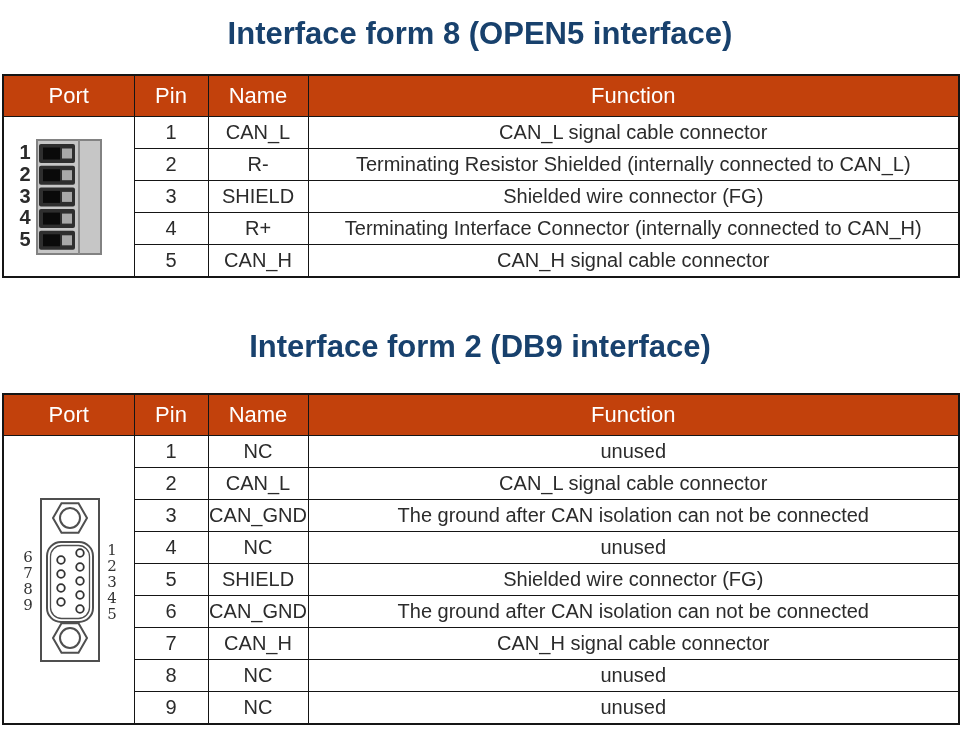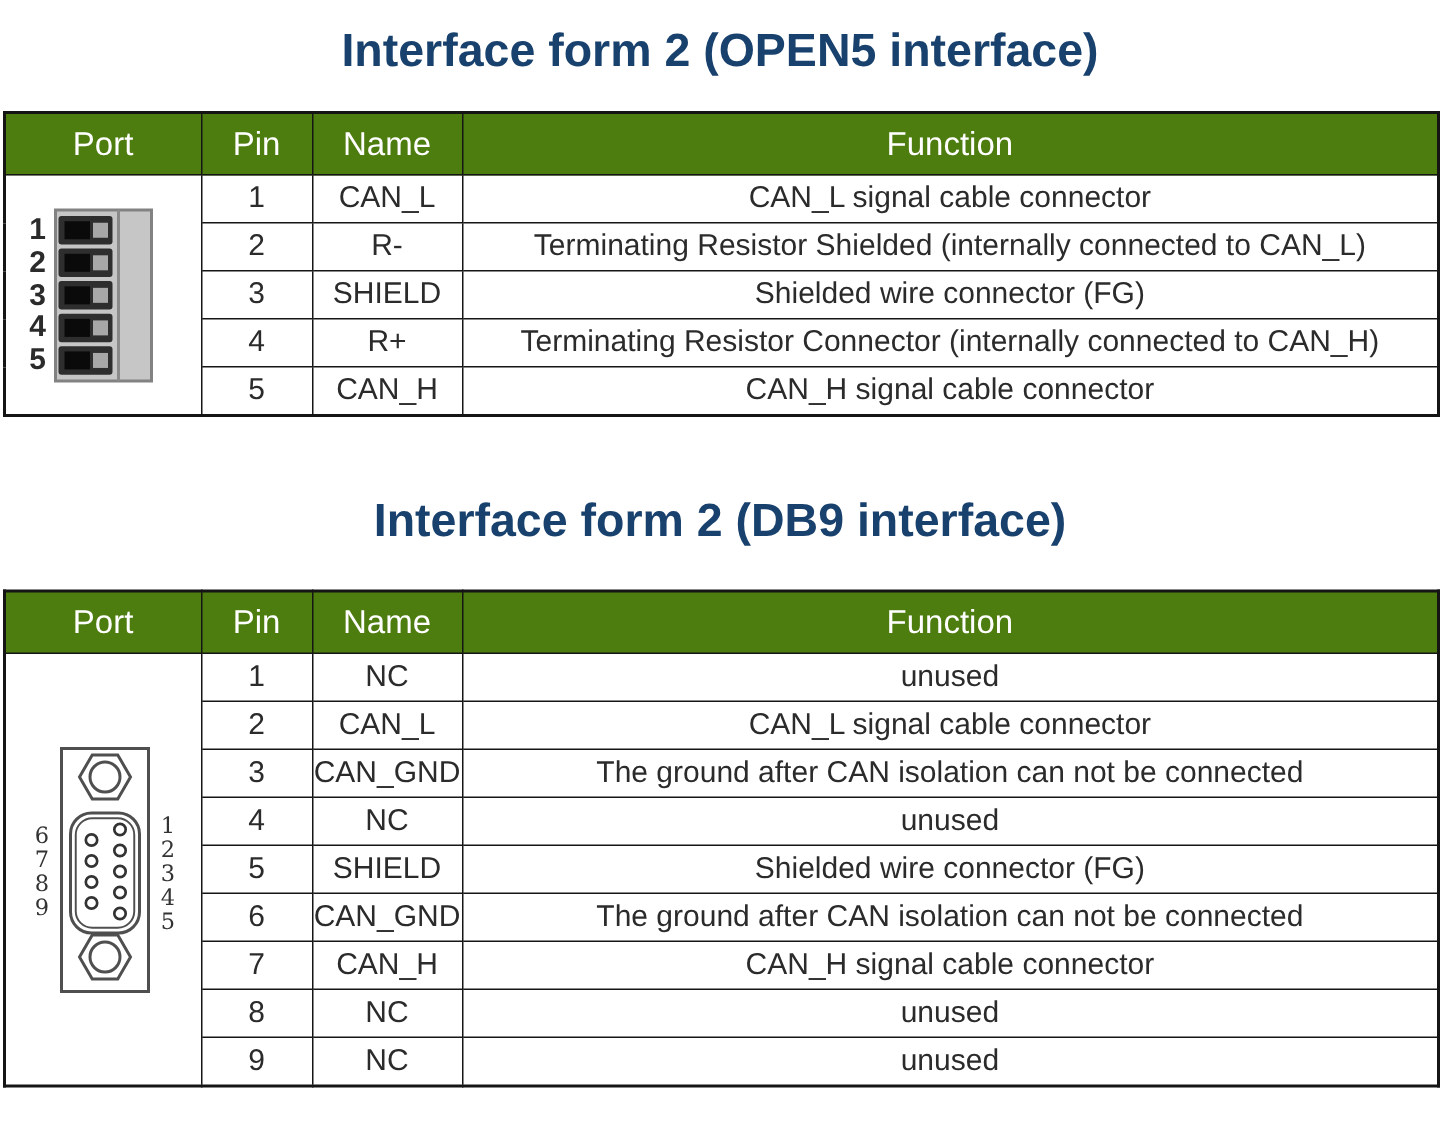--- a/index.html
+++ b/index.html
@@ -28,42 +28,42 @@
     margin-left: 2px;
     border: 2px solid #151515;
   }
   table.iface th, table.iface td {
     border: 1px solid #151515;
     padding: 0;
     text-align: center;
     vertical-align: middle;
   }
   table.iface th {
-    background: #4d7c0f;
+    background: #c2410c;
     color: #ffffff;
     font-size: 22px;
     font-weight: normal;
     height: 40px;
   }
   table.iface td {
     font-size: 20px;
     color: #2b2b2b;
     height: 31px;
   }
   td.port-cell { background: #ffffff; }
   .col-port { width: 131px; }
   .col-pin  { width: 74px; }
   .col-name { width: 100px; }
   .col-func { width: 651px; }
   svg { display: block; margin: 0 auto; }
 </style>
 </head>
 <body>
 
-<div id="title1" class="title">Interface form 2 (OPEN5 interface)</div>
+<div id="title1" class="title">Interface form 8 (OPEN5 interface)</div>
 
 <table class="iface">
   <colgroup>
     <col class="col-port">
       <col class="col-pin">
       <col class="col-name">
       <col class="col-func">
   </colgroup>
   <thead>
     <tr>
@@ -113,21 +113,21 @@
       <td>Terminating Resistor Shielded (internally connected to CAN_L)</td>
     </tr>
     <tr>
       <td>3</td>
       <td>SHIELD</td>
       <td>Shielded wire connector (FG)</td>
     </tr>
     <tr>
       <td>4</td>
       <td>R+</td>
-      <td>Terminating Resistor Connector (internally connected to CAN_H)</td>
+      <td>Terminating Interface Connector (internally connected to CAN_H)</td>
     </tr>
     <tr>
       <td>5</td>
       <td>CAN_H</td>
       <td>CAN_H signal cable connector</td>
     </tr>
   </tbody>
 </table>
 
 <div id="title2" class="title">Interface form 2 (DB9 interface)</div>

